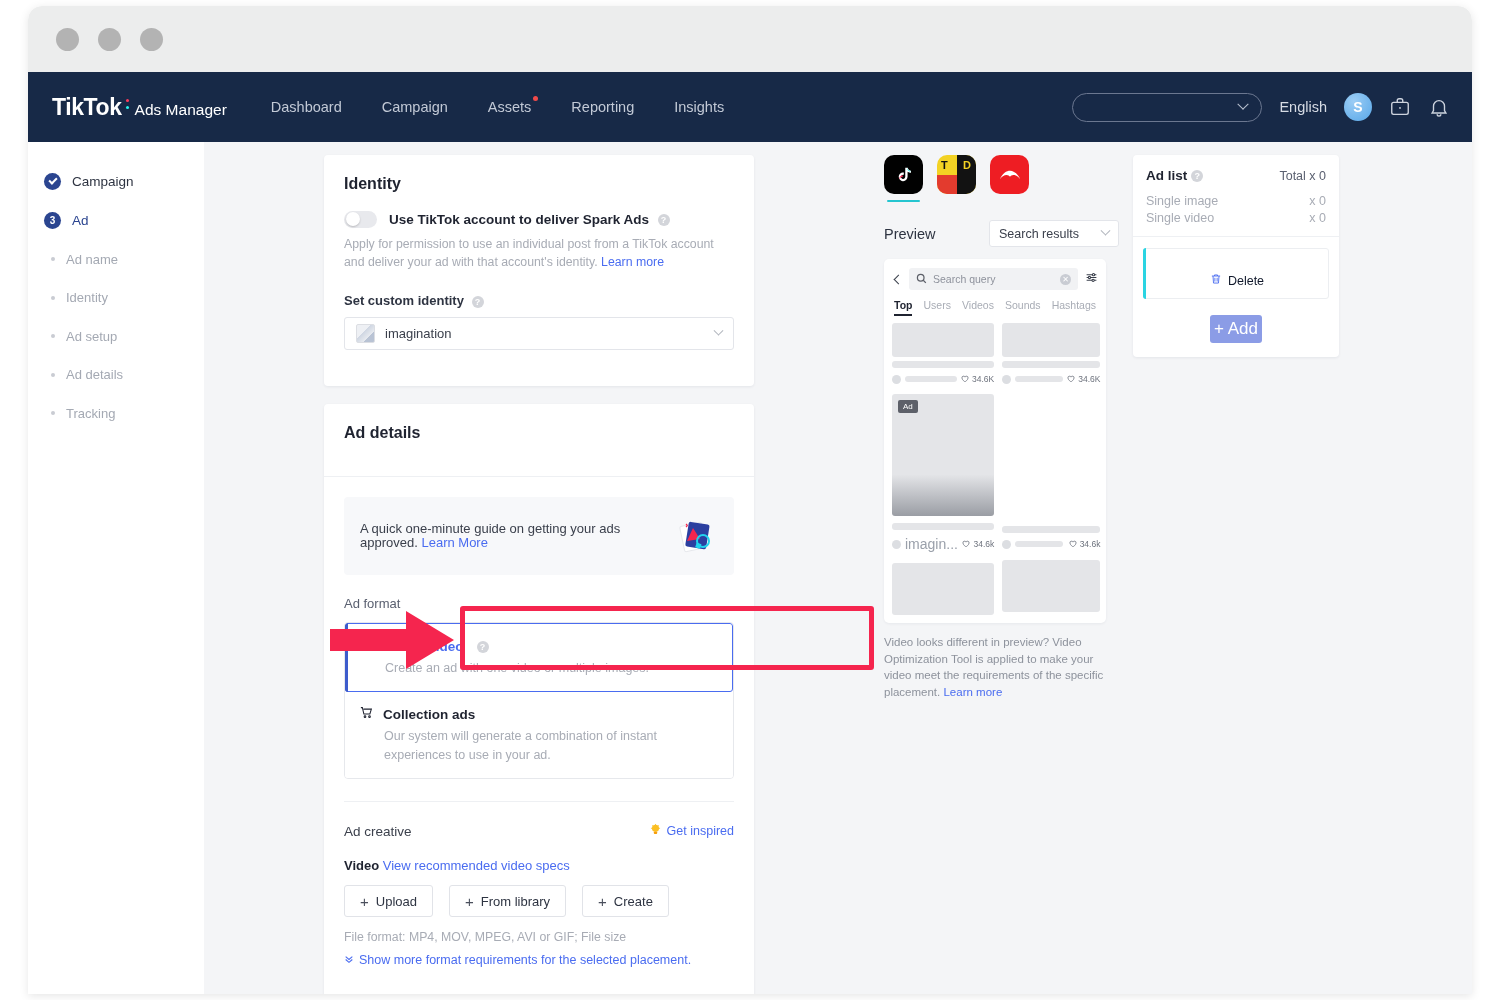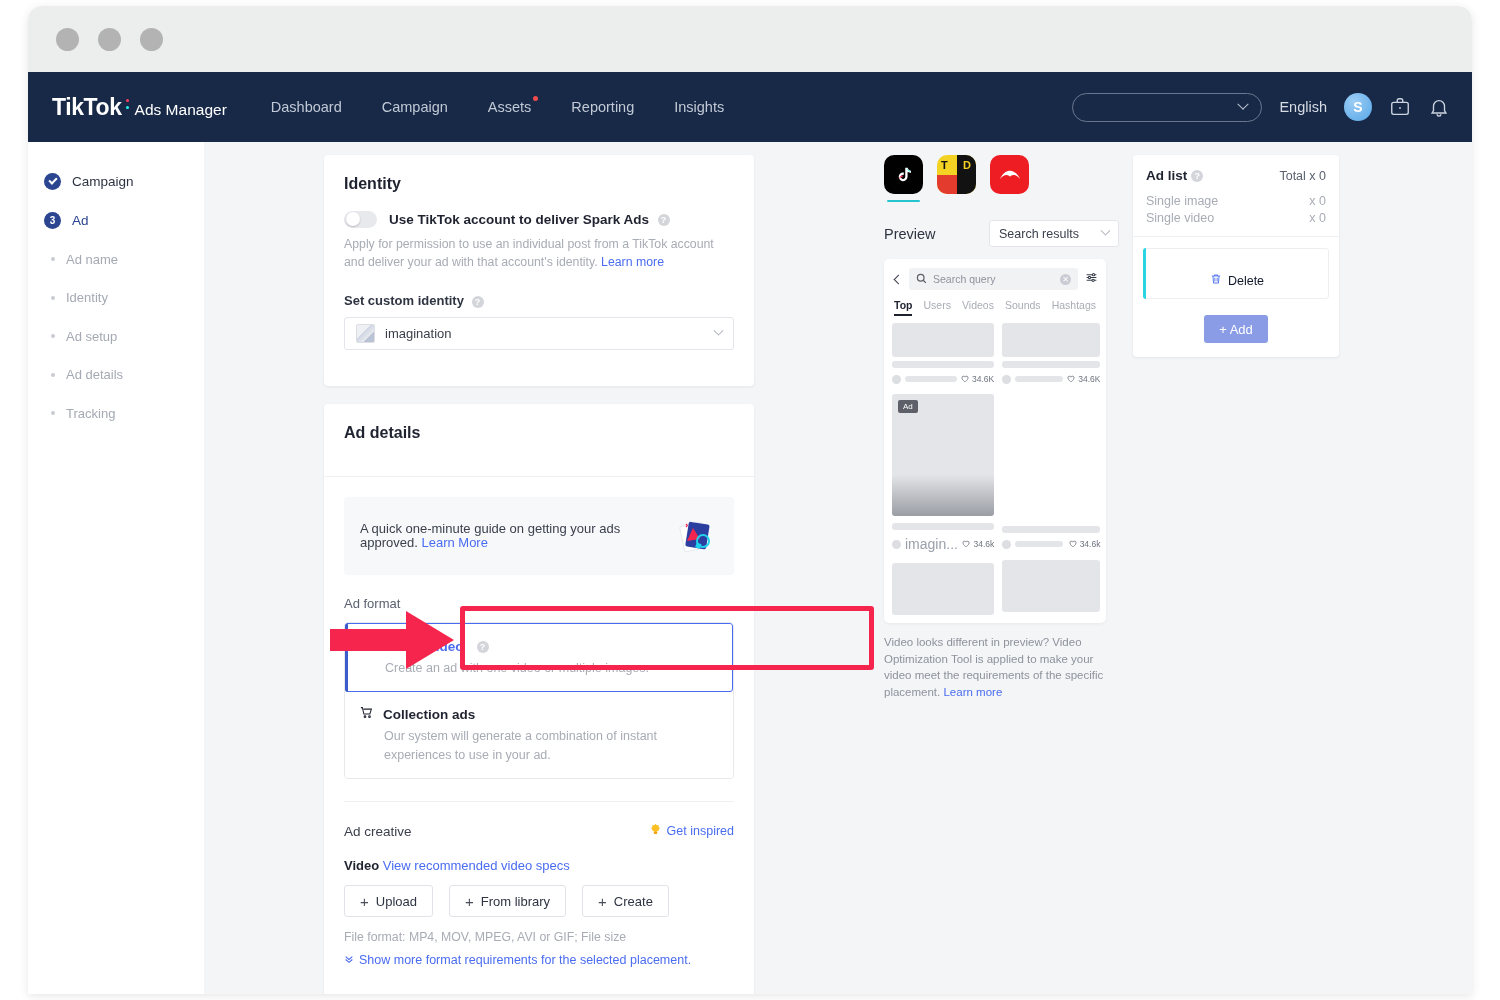--- a/index.html
+++ b/index.html
@@ -250,22 +250,22 @@
   .al-thumb { width: 44px; height: 56px; border: 1px solid #eceef1; border-radius: 2px; position: relative; flex: none; }
   .al-thumb::after {
     content: ""; position: absolute; left: 6px; right: 6px; bottom: 7px; height: 7px;
     background: #e9ebef; border-radius: 2px;
   }
   .al-name { font-size: 11.5px; color: #7d828c; }
   .al-line { height: 9px; background: #eef0f5; border-radius: 2px; margin-top: 6px; }
   .al-del { display: flex; align-items: center; justify-content: center; gap: 6px; margin-top: 12px; cursor: pointer; }
   .al-del span { font-size: 12.5px; color: #0f172a; }
   .add-btn {
-    margin: 16px auto 0 auto; width: 64px; height: 28px; border-radius: 3px;
-    background: #8b9ce6; color: #fff; font-size: 13px;
+    margin: 16px auto 0 auto; width: 52px; height: 28px; border-radius: 3px;
+    background: #8b9ce6; color: #fff; font-size: 17px;
     display: flex; align-items: center; justify-content: center; cursor: pointer;
   }
 
   
   .hl-box {
     position: absolute; left: 432px; top: 600px; width: 414px; height: 64px;
     border: 5px solid #f5254e; border-radius: 3px; pointer-events: none; z-index: 40;
   }
   .arrow { position: absolute; left: 300px; top: 603px; z-index: 40; }
 </style>

